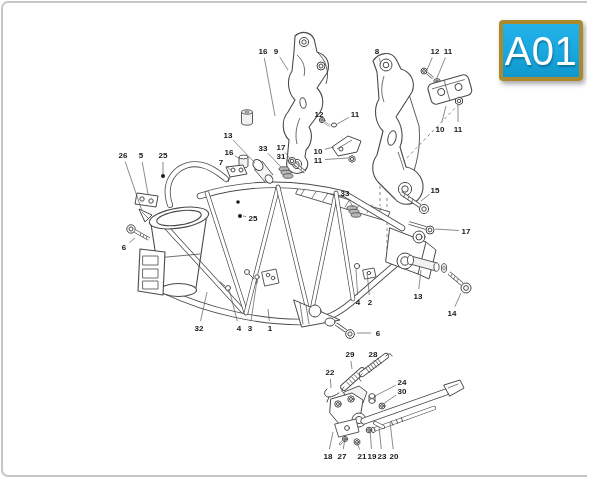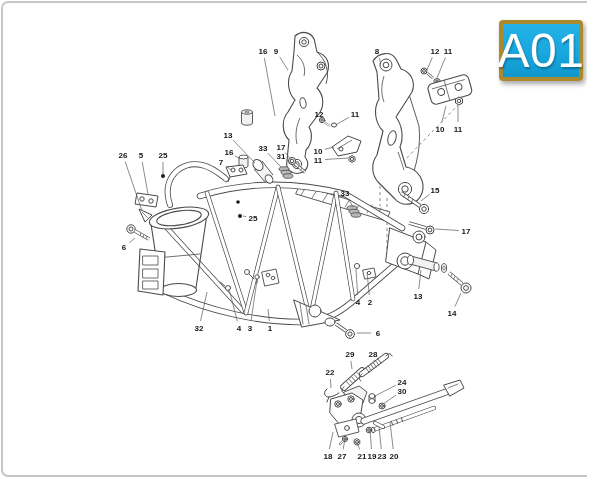--- a/index.html
+++ b/index.html
@@ -5,21 +5,21 @@
   html,body{margin:0;padding:0;background:#fff;}
   .viewport{position:relative;width:587px;height:480px;overflow:hidden;background:#fff;
             font-family:"Liberation Sans",sans-serif;}
   .page{position:absolute;left:1px;top:1px;width:596px;height:476px;
         border:2px solid #c6c6c6;border-radius:7px;background:#fff;box-sizing:border-box;}
   .plate-badge{position:absolute;left:499px;top:20px;width:84px;height:61px;
         box-sizing:border-box;border:4px solid #ab8a2e;border-radius:4px;
         background:linear-gradient(180deg,#23b1e8 0%,#18a7de 55%,#0f97cd 100%);
         display:flex;align-items:center;justify-content:center;
         box-shadow:2px 3px 5px rgba(0,0,0,0.35);}
-  .plate-badge span{color:#fff;font-size:48px;line-height:1;letter-spacing:0.5px;
+  .plate-badge span{color:#fff;font-size:40px;line-height:1;letter-spacing:0.5px;
         text-shadow:1px 2px 2px rgba(0,0,0,0.28);}
   svg.diagram{position:absolute;left:0;top:0;}
   .callout{font:bold 8px "Liberation Sans",sans-serif;fill:#161616;text-anchor:middle;}
   .leader{stroke:#5a5a5a;stroke-width:0.7;fill:none;}
 </style>
 </head>
 <body>
 
 <div class="viewport">
   <div class="page"></div>

